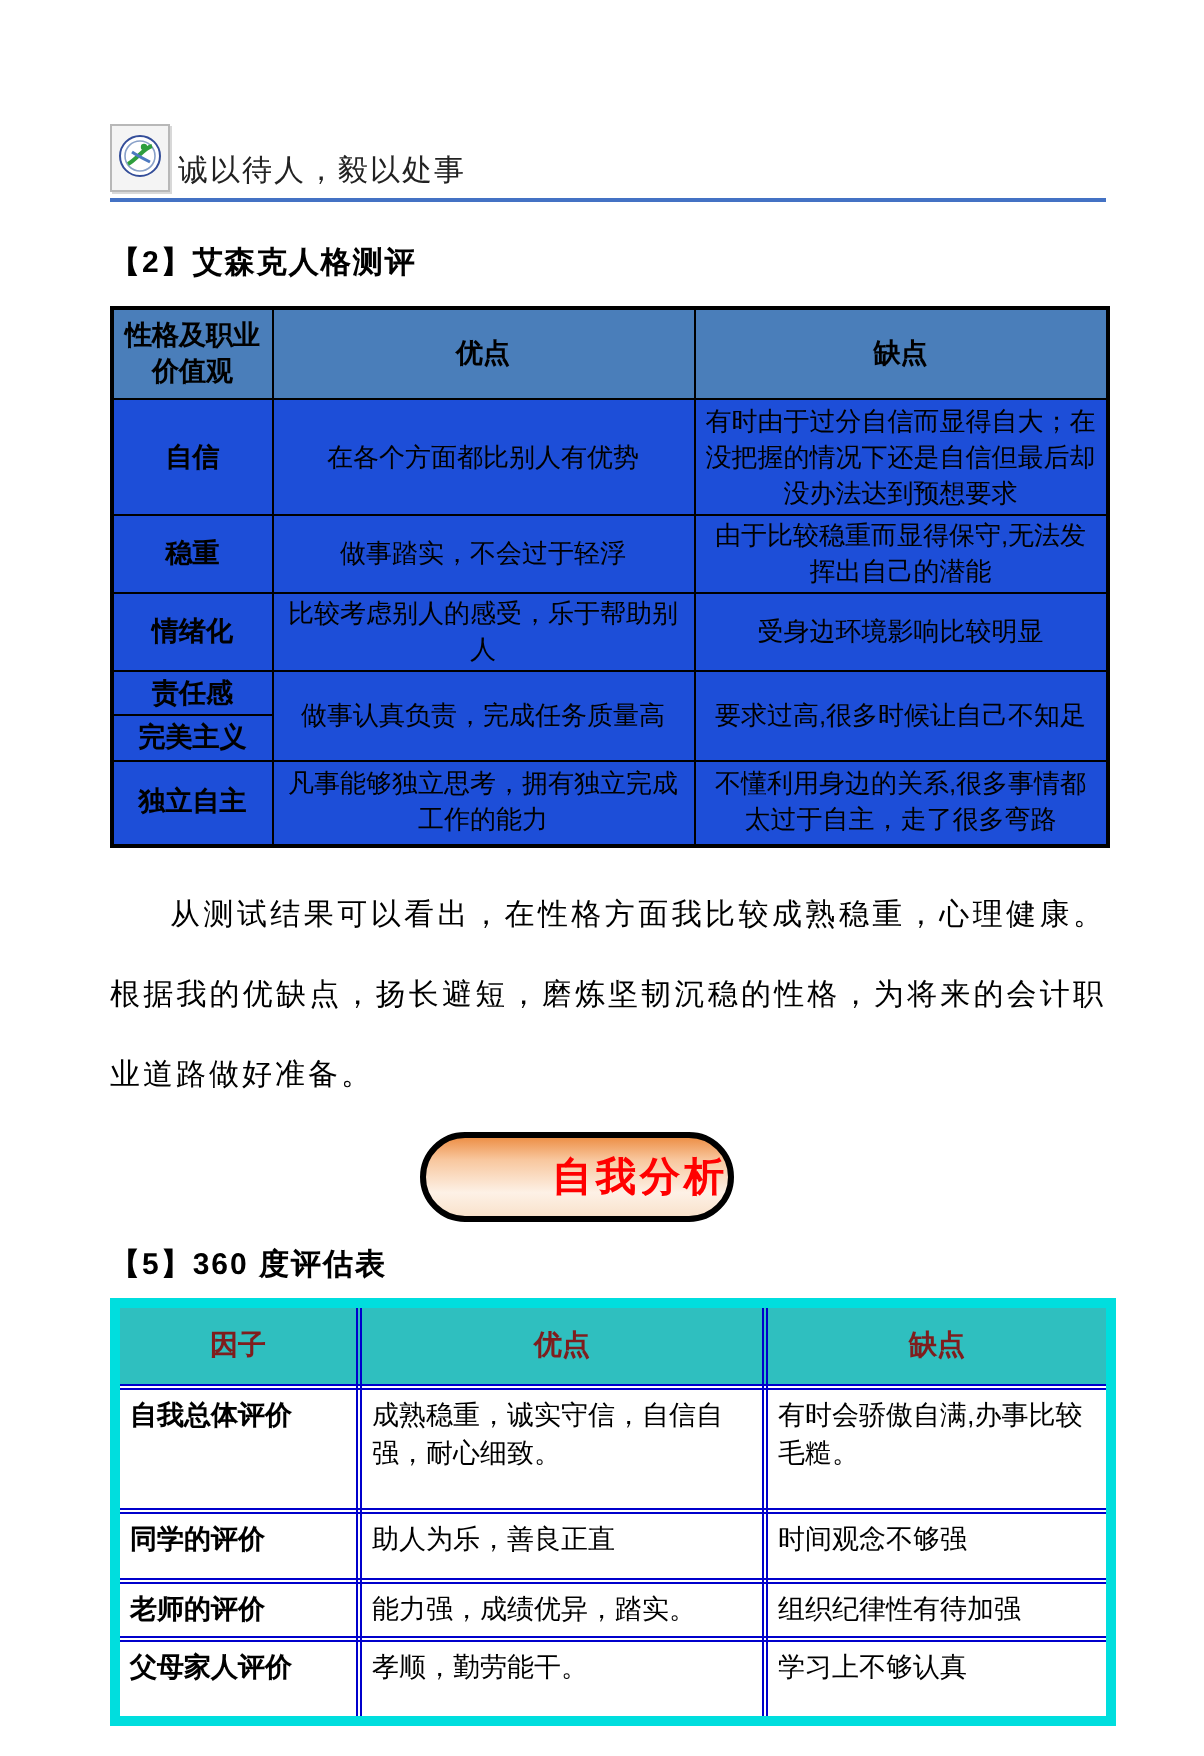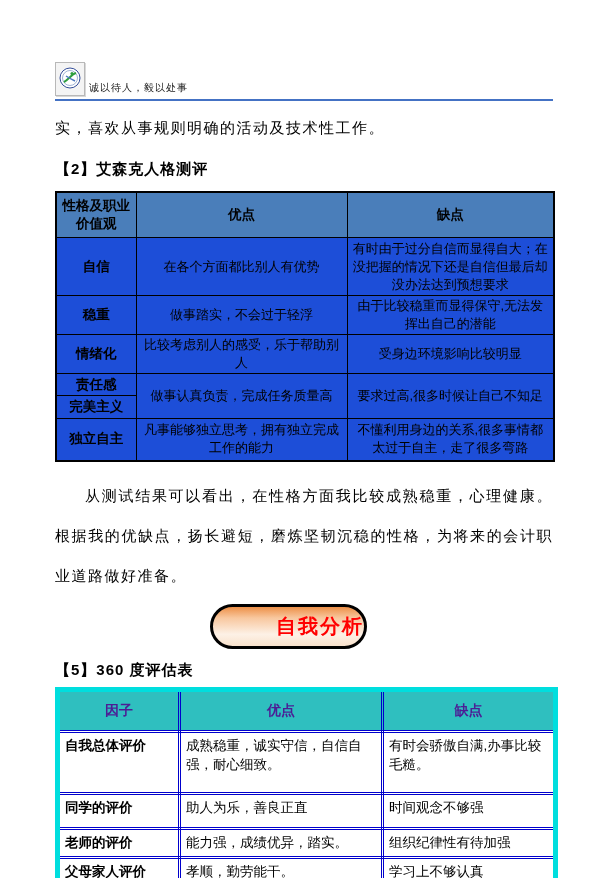--- a/index.html
+++ b/index.html
@@ -11,21 +11,21 @@
   .page{padding:56px 47px 0 55px;width:498px;}
 
   
   .hdr{position:relative;}
   .logo-row{display:flex;align-items:flex-end;gap:4px;height:40px;}
   .logo-box{
     width:30px;height:34px;border:1px solid #b8b8b8;background:#f4f4f4;
     display:flex;align-items:center;justify-content:center;box-sizing:border-box;
     box-shadow:1px 1px 0 #d8d8d8;
   }
-  .slogan{font-size:10px;color:#222;letter-spacing:1px;padding-bottom:1px;}
+  .slogan{font-size:15px;color:#222;letter-spacing:1px;padding-bottom:1px;}
   .hdr-rule{height:0;border-top:2px solid #4472C4;margin-top:3px;}
 
   
   .intro{font-size:15px;letter-spacing:1.5px;margin:16px 0 0 0;line-height:22px;}
   h2.sec{font-size:15px;font-weight:bold;letter-spacing:1px;margin:21px 0 12px 0;}
   .analysis{
     font-size:15px;letter-spacing:1.5px;line-height:40px;
     text-align:justify;text-indent:2em;margin:14px 0 0 0;
   }
 
@@ -55,21 +55,21 @@
   }
   .badge span{color:#FF0000;font-weight:bold;font-size:20px;letter-spacing:2px;}
   h2.sec3{font-size:15px;font-weight:bold;letter-spacing:1px;margin:12px 0 0 0;}
 
   
   table.t2{
     width:498px;border-collapse:collapse;table-layout:fixed;
     margin-top:7px;font-size:13.5px;border:5px solid #00DEDE;
   }
   table.t2 th{
-    background:#2FBFBF;color:#4c1d95;font-weight:bold;font-size:14px;
+    background:#2FBFBF;color:#7f1d1d;font-weight:bold;font-size:14px;
     border:3px double #0000CC;height:38px;padding:0 4px;
   }
   table.t2 td{
     background:#fff;border:3px double #0000CC;text-align:left;
     vertical-align:top;padding:3px 6px 0 5px;line-height:19px;
   }
   table.t2 td.factor{font-weight:bold;}
   tr.h62{height:62px;} tr.h35{height:35px;} tr.h29{height:29px;} tr.h41{height:41px;}
 </style>
 </head>
@@ -86,21 +86,20 @@
           <path d="M6,16 C10,14 14,8 18,7" stroke="#2e9e3e" stroke-width="2" fill="none"></path>
           <path d="M8,10 C11,12 13,13 17,15" stroke="#4d79c0" stroke-width="1.5" fill="none"></path>
           <circle cx="14" cy="7.5" r="1.6" fill="#2e9e3e"></circle>
         </svg>
       </span>
       <span class="slogan">诚以待人，毅以处事</span>
     </div>
     <div class="hdr-rule"></div>
   </div>
 
-  <p class="intro">实，喜欢从事规则明确的活动及技术性工作。</p>
 
   <h2 class="sec">【2】艾森克人格测评</h2>
 
   <table class="t1">
     <colgroup>
         <col style="width:80px">
         <col style="width:211px">
         <col style="width:207px">
       </colgroup>
     <thead>

